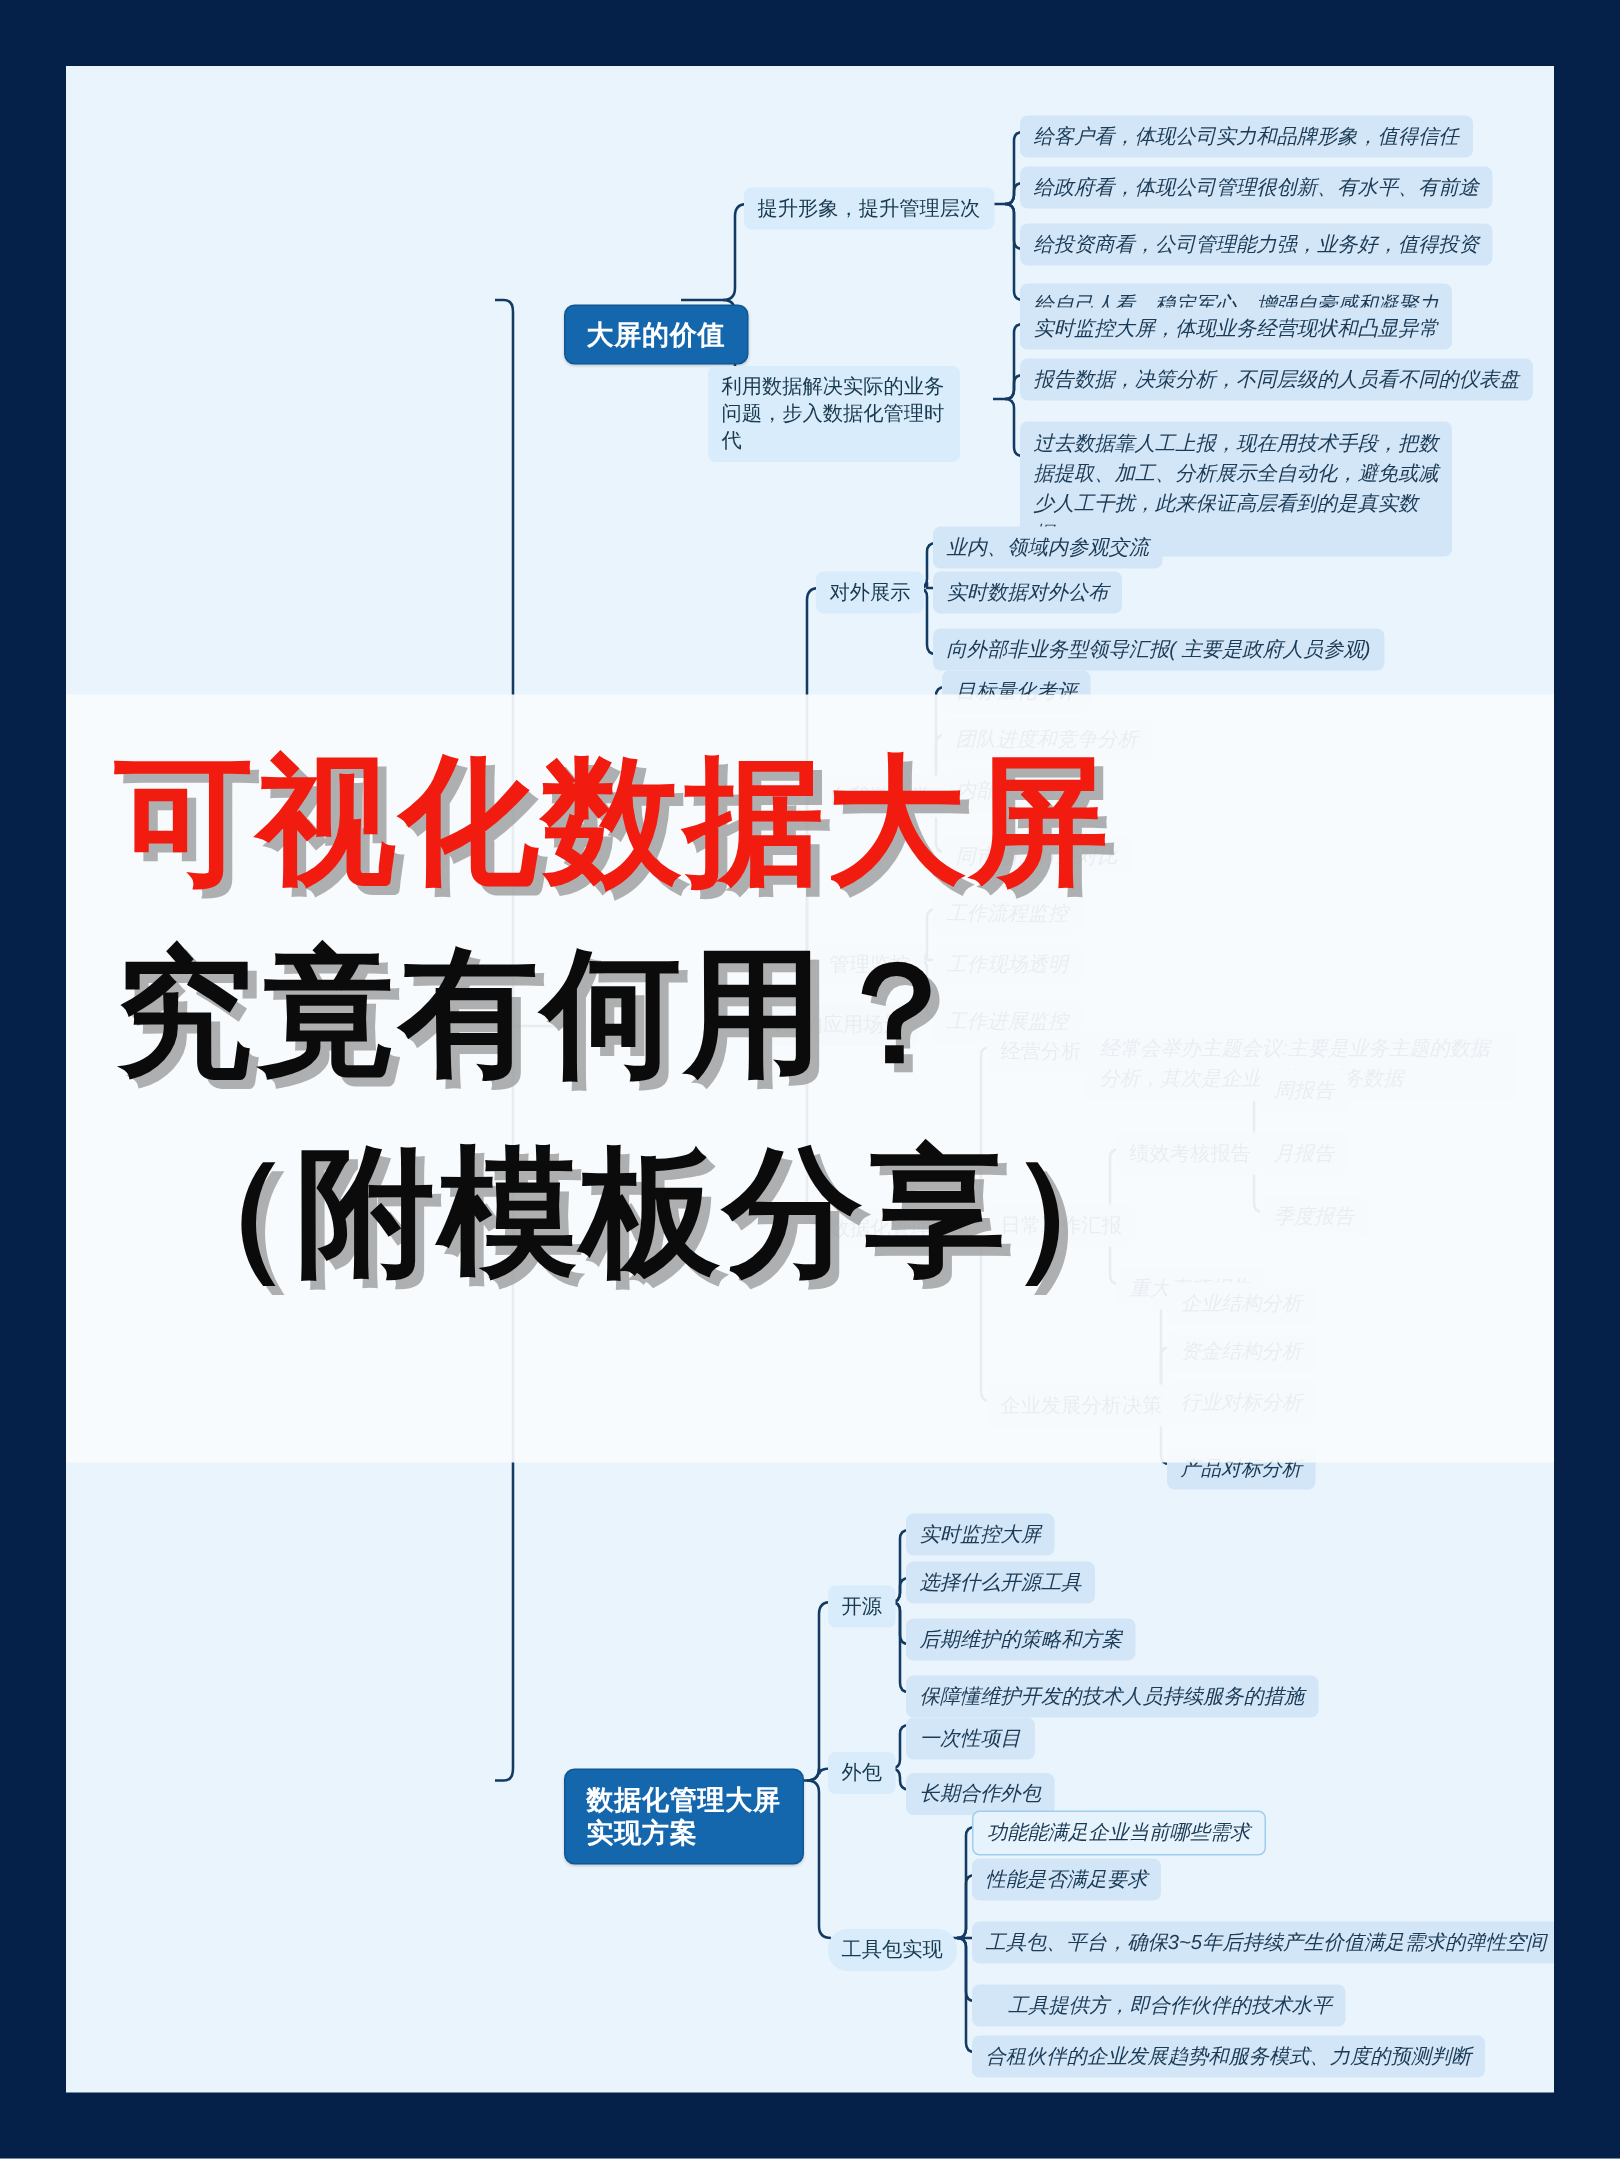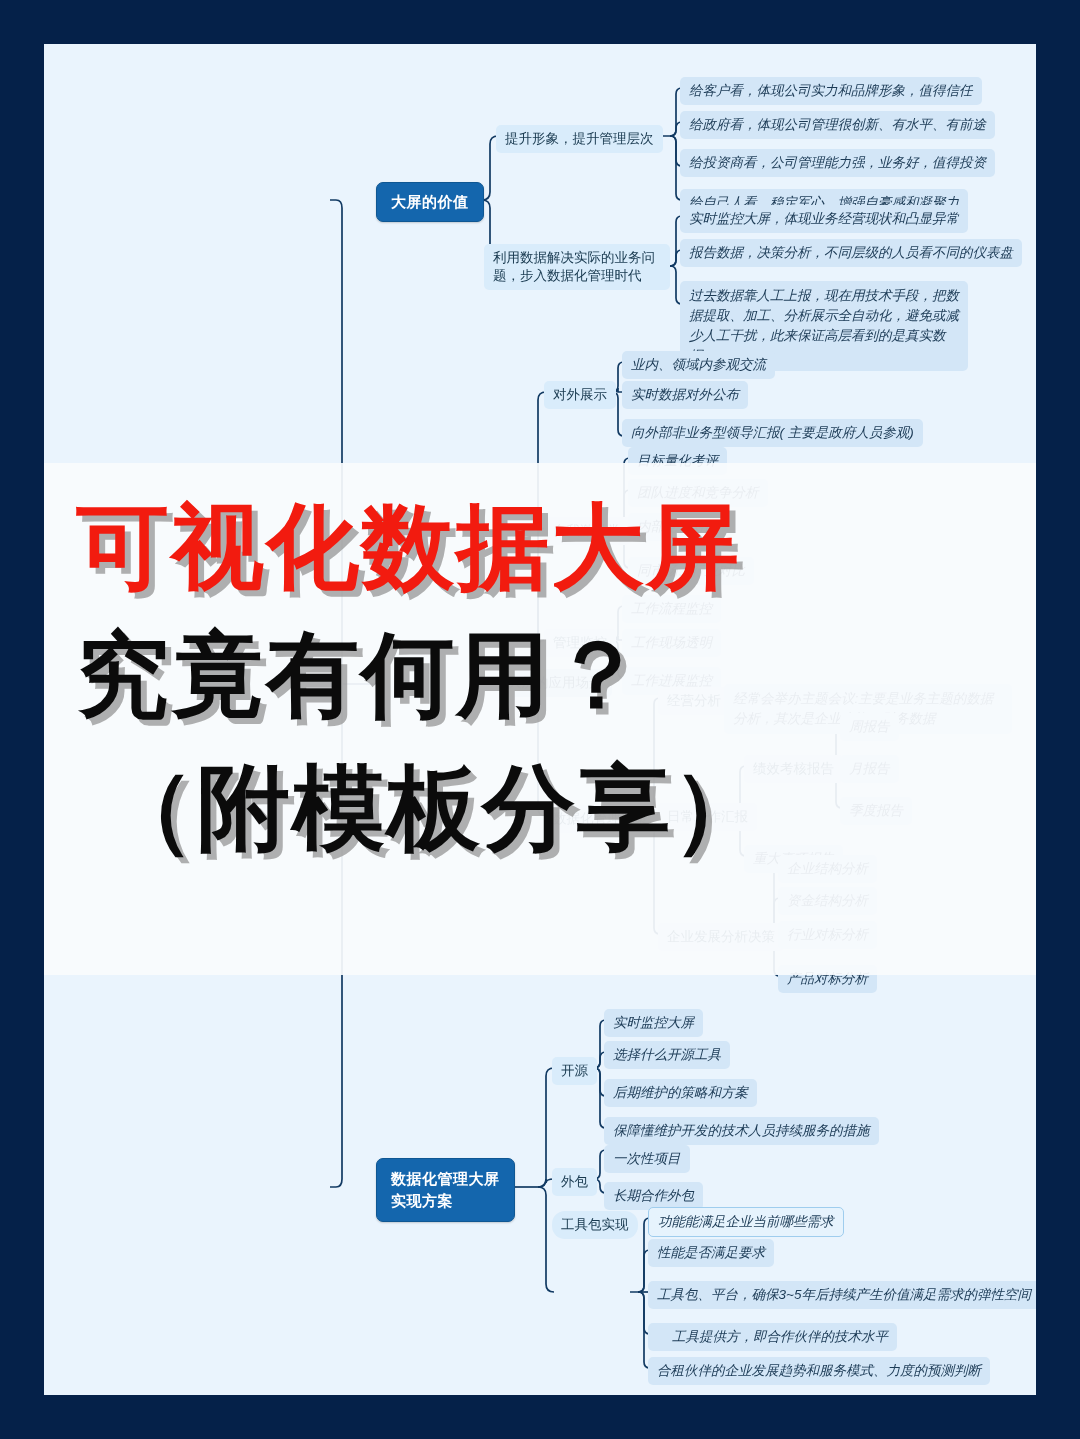--- a/index.html
+++ b/index.html
@@ -27,24 +27,25 @@
   
   #map{position:absolute;left:0;top:0;width:992px;height:1351px;z-index:2;}
   svg.lines{position:absolute;left:0;top:0;width:992px;height:1351px;overflow:visible;}
   svg.lines path{fill:none;stroke:#123a63;stroke-width:1.7;}
 
   .node{position:absolute;box-sizing:border-box;white-space:nowrap;}
 
   
   .root{
     background:#1466ad;color:#fff;border-radius:7px;
-    padding:9px 14px;font-size:15px;font-weight:700;
+    padding:9px 14px;font-size:18px;font-weight:700;
     line-height:20px;letter-spacing:.5px;
     box-shadow:0 1px 2px rgba(0,0,0,.18);
     border:1px solid #0f5793;
+    margin-top:21px;
   }
   
   .mid{
     background:#d9ecfb;color:#18394f;border-radius:5px;
     padding:5px 9px;font-size:13.5px;line-height:18px;
   }
   
   .leaf{
     background:#d3e6f7;color:#1b3a55;border-radius:5px;
     padding:5px 9px;font-size:13.5px;line-height:18px;font-style:italic;
@@ -144,21 +145,21 @@
       <path d="M586 1248 L594 1248 Q600 1248 600 1242 L600 1180 Q600 1174 606 1174"></path>
       <path d="M594 1248 Q600 1248 600 1242 L600 1212 Q600 1206 606 1206"></path>
       <path d="M594 1248 Q600 1248 600 1248 L600 1248 Q600 1248 606 1248"></path>
       <path d="M594 1248 Q600 1248 600 1254 L600 1284 Q600 1290 606 1290"></path>
       <path d="M594 1248 Q600 1248 600 1254 L600 1318 Q600 1324 606 1324"></path>
     </svg>
 
     <div class="node root" style="left:332px;top:138px;">大屏的价值</div>
 
     <div class="node mid" style="left:452px;top:81px;">提升形象，提升管理层次</div>
-    <div class="node mid tall" style="left:440px;top:200px;width:186px;white-space:normal;font-family:Liberation Serif, serif;">利用数据解决实际的业务问题，步入数据化管理时代</div>
+    <div class="node mid tall" style="left:428px;top:200px;width:168px;white-space:normal;font-family:Liberation Serif, serif;">利用数据解决实际的业务问题，步入数据化管理时代</div>
 
     <div class="node leaf" style="left:636px;top:33px;">给客户看，体现公司实力和品牌形象，值得信任</div>
     <div class="node leaf" style="left:636px;top:105px;">给投资商看，公司管理能力强，业务好，值得投资</div>
     <div class="node leaf" style="left:636px;top:67px;">给政府看，体现公司管理很创新、有水平、有前途</div>
     <div class="node leaf" style="left:636px;top:145px;">给自己人看，稳定军心，增强自豪感和凝聚力</div>
 
     <div class="node leaf" style="left:636px;top:195px;">报告数据，决策分析，不同层级的人员看不同的仪表盘</div>
     <div class="node leaf" style="left:636px;top:161px;">实时监控大屏，体现业务经营现状和凸显异常</div>
     <div class="node leaf tall" style="left:636px;top:237px;width:288px;">过去数据靠人工上报，现在用技术手段，把数据提取、加工、分析展示全自动化，避免或减少人工干扰，此来保证高层看到的是真实数据。</div>
 
@@ -206,21 +207,21 @@
     <div class="node mid" style="left:508px;top:1013px;">开源</div>
     <div class="node leaf" style="left:560px;top:965px;">实时监控大屏</div>
     <div class="node leaf" style="left:560px;top:997px;">选择什么开源工具</div>
     <div class="node leaf" style="left:560px;top:1035px;">后期维护的策略和方案</div>
     <div class="node leaf" style="left:560px;top:1073px;">保障懂维护开发的技术人员持续服务的措施</div>
 
     <div class="node mid" style="left:508px;top:1124px;">外包</div>
     <div class="node leaf" style="left:560px;top:1101px;">一次性项目</div>
     <div class="node leaf" style="left:560px;top:1138px;">长期合作外包</div>
 
-    <div class="node mid" style="left:508px;top:1167px;border-radius:13px;">工具包实现</div>
+    <div class="node mid" style="left:508px;top:1242px;border-radius:13px;">工具包实现</div>
     <div class="node leaf outline" style="left:604px;top:1163px;">功能能满足企业当前哪些需求</div>
     <div class="node leaf" style="left:604px;top:1195px;">性能是否满足要求</div>
     <div class="node leaf" style="left:604px;top:1237px;">工具包、平台，确保3~5年后持续产生价值满足需求的弹性空间</div>
     <div class="node leaf" style="left:604px;top:1279px;padding-left:24px;">工具提供方，即合作伙伴的技术水平</div>
     <div class="node leaf" style="left:604px;top:1313px;">合租伙伴的企业发展趋势和服务模式、力度的预测判断</div>
   </div>
 
   <div id="washband"></div>
 
   <div id="overlay">

